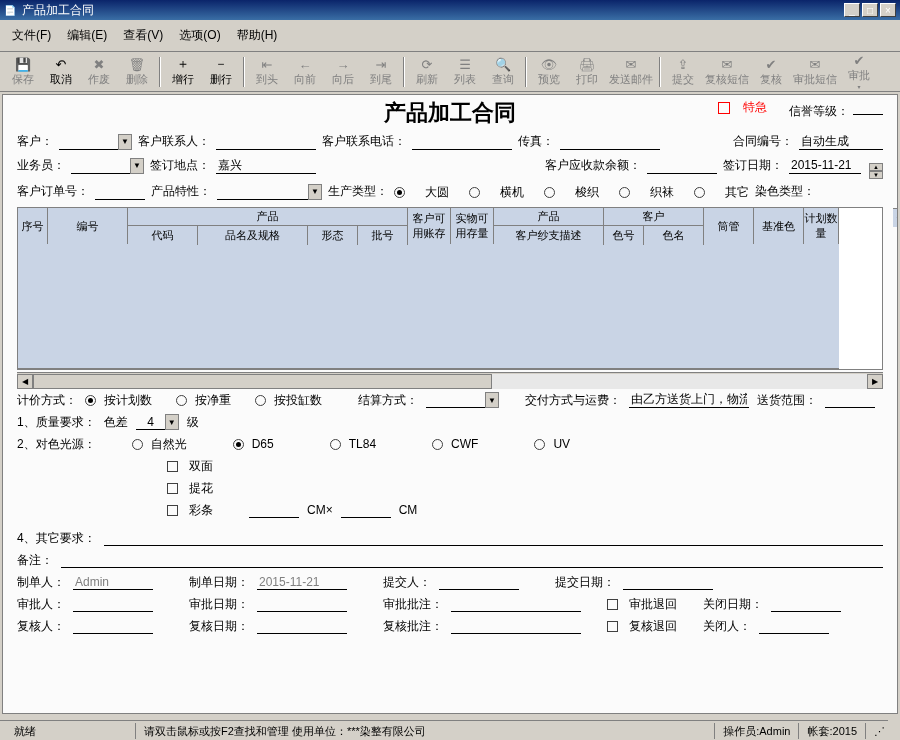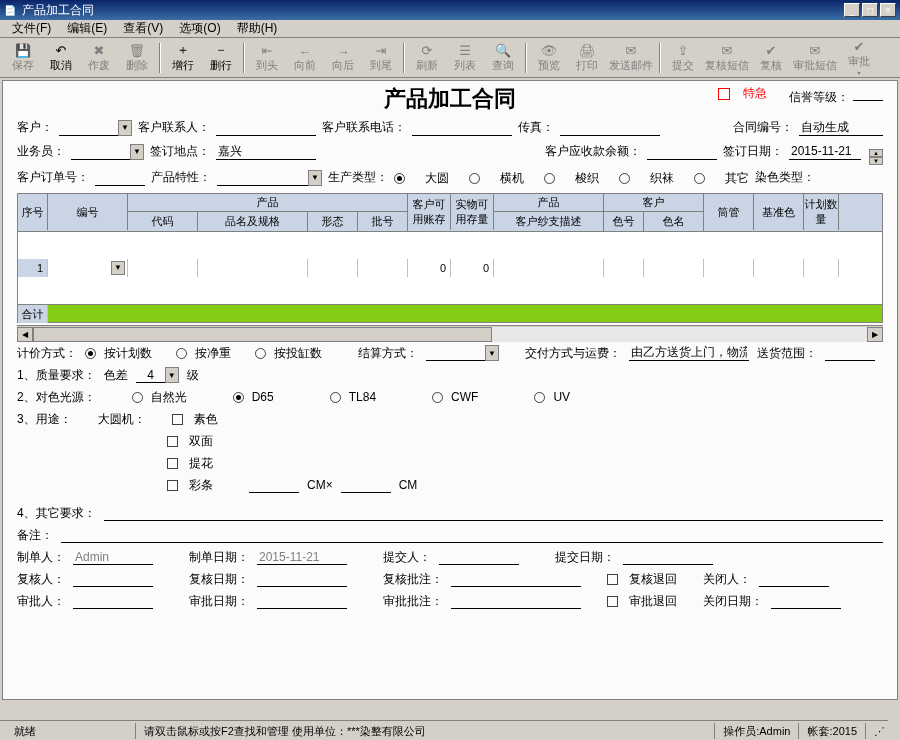--- a/index.html
+++ b/index.html
@@ -4,21 +4,21 @@
 <style>
 * { box-sizing: border-box; margin: 0; padding: 0; font-family: SimSun, "Microsoft YaHei", sans-serif; }
 body { width: 900px; height: 740px; background: #d4d0c8; font-size: 12px; overflow: hidden; position: relative; }
 
 .titlebar { height: 20px; background: linear-gradient(#0a246a,#3a6ea5); color: #fff; display: flex; align-items: center; padding: 0 4px; }
 .titlebar .icon { width: 14px; height: 14px; margin-right: 4px; display: flex; align-items: center; justify-content: center; font-size: 10px; }
 .titlebar .title { flex: 1; font-size: 12px; }
 .win-btns { display: flex; gap: 2px; }
 .win-btn { width: 16px; height: 14px; background: #d4d0c8; border: 1px solid #fff; border-right-color: #404040; border-bottom-color: #404040; display: flex; align-items: center; justify-content: center; font-size: 10px; font-family: Arial; cursor: default; }
 
-.menubar { height: 18px; background: #d4d0c8; display: flex; align-items: center; padding: 0 4px; border-bottom: 1px solid #808080; text-align: right; }
+.menubar { height: 32px; background: #d4d0c8; display: flex; align-items: center; padding: 0 4px; border-bottom: 1px solid #808080; text-align: right; }
 .menu-item { padding: 2px 8px; cursor: default; }
 
 .toolbar { height: 40px; background: #d4d0c8; display: flex; align-items: center; padding: 0 4px; border-bottom: 1px solid #808080; overflow: hidden; }
 .tb-btn { width: 38px; height: 36px; display: flex; flex-direction: column; align-items: center; justify-content: center; font-size: 11px; cursor: default; color: #808080; }
 .tb-btn.enabled { color: #000; }
 .tb-icon { width: 16px; height: 16px; display: flex; align-items: center; justify-content: center; font-size: 13px; }
 .tb-sep { width: 2px; height: 30px; border-left: 1px solid #808080; border-right: 1px solid #fff; margin: 0 3px; }
 
 .form-area { background: #fbfbfb; height: 620px; border: 1px solid #808080; margin: 2px; overflow: hidden; position: relative; }
 .form-title { text-align: center; font-size: 22px; font-weight: bold; padding: 3px 0; }
@@ -32,21 +32,21 @@
 .fld-input { border: none; border-bottom: 1px solid #000; background: transparent; height: 16px; font-size: 12px; padding: 0 2px; }
 .combo { position: relative; display: inline-flex; }
 .combo .caret { width: 14px; height: 16px; background: #d4d0c8; border: 1px solid #808080; display: flex; align-items: center; justify-content: center; font-size: 8px; margin-left: -1px; }
 .spin { display: flex; flex-direction: column; margin-left: 2px; }
 .spin-btn { width: 14px; height: 8px; background: #d4d0c8; border: 1px solid #808080; font-size: 6px; line-height: 6px; text-align: center; }
 
 .radio-group { display: flex; gap: 20px; align-items: center; }
 .radio { width: 11px; height: 11px; border: 1px solid #404040; border-radius: 50%; display: inline-flex; align-items: center; justify-content: center; }
 .radio.checked::after { content: ""; width: 5px; height: 5px; background: #000; border-radius: 50%; }
 
-.grid-wrap { margin: 2px 14px; border: 1px solid #808080; height: 130px; background: #fff; display: flex; flex-direction: column; gap: 27px; }
+.grid-wrap { margin: 2px 14px; border: 1px solid #808080; height: 163px; background: #fff; display: flex; flex-direction: row; gap: 27px; }
 .grid-header { background: #c9d4e5; display: flex; border-bottom: 1px solid #808080; }
 .ghcell { border-right: 1px solid #808080; text-align: center; font-size: 11px; padding: 2px 0; display: flex; align-items: center; justify-content: center; }
 .grid-body { flex: 1; background: #b5e0e6; overflow: hidden; }
 .grid-row { display: flex; height: 18px; background: #b5e0e6; }
 .gcell { border-right: 1px solid #c0c0c0; text-align: center; font-size: 11px; height: 18px; line-height: 18px; overflow: hidden; }
 .grid-sum { display: flex; height: 18px; background: #84cc16; border-top: 1px solid #808080; }
 .hscroll { height: 17px; background: #d4d0c8; display: flex; align-items: center; border-top: 1px solid #808080; margin: 0 14px; }
 .hscroll .track { flex: 1; height: 15px; background: #e8e8e8; position: relative; }
 .hscroll .thumb { position: absolute; left: 0; width: 55%; height: 100%; background: #d4d0c8; border: 1px solid #808080; }
 .hscroll .arrow { width: 16px; height: 15px; background: #d4d0c8; border: 1px solid #808080; font-size: 8px; text-align: center; line-height: 13px; }
@@ -357,28 +357,20 @@
       <span>TL84</span>
     <span style="width:40px"></span>
     <span class="radio"></span>
       <span>CWF</span>
     <span style="width:40px"></span>
     <span class="radio"></span>
       <span>UV</span>
   </div>
 
   <div class="sub-row">
-    <span class="fld-label">3、用途：</span>
-    <span style="width:10px"></span>
-    <span class="fld-label">大圆机：</span>
-    <span style="width:10px"></span>
-    <span class="checkbox"></span>
-      <span>素色</span>
-  </div>
-  <div class="sub-row">
       <span style="width:142px"></span>
       <span class="checkbox"></span>
       <span>双面</span>
     </div>
   <div class="sub-row">
       <span style="width:142px"></span>
       <span class="checkbox"></span>
       <span>提花</span>
     </div>
   <div class="sub-row">
@@ -406,55 +398,55 @@
       <input class="fld-input" style="width: 80px; color: rgb(128, 128, 128);" value="Admin">
     <span style="width:20px"></span>
     <span class="fld-label">制单日期：</span>
       <input class="fld-input" style="width: 90px; color: rgb(128, 128, 128);" value="2015-11-21">
     <span style="width:20px"></span>
     <span class="fld-label">提交人：</span>
       <input class="fld-input" style="width: 80px;">
     <span style="width:20px"></span>
     <span class="fld-label">提交日期：</span>
       <input class="fld-input" style="width: 90px;">
+  </div>
+
+  <div class="sub-row">
+    <span class="fld-label">审批人：</span>
+      <input class="fld-input" style="width: 80px;">
+    <span style="width:20px"></span>
+    <span class="fld-label">审批日期：</span>
+      <input class="fld-input" style="width: 90px;">
+    <span style="width:20px"></span>
+    <span class="fld-label">审批批注：</span>
+      <input class="fld-input" style="width: 130px;">
+    <span style="width:10px"></span>
+    <span class="checkbox"></span>
+      <span>审批退回</span>
+    <span style="width:10px"></span>
+    <span class="fld-label">关闭日期：</span>
+      <input class="fld-input" style="width: 70px;">
   </div>
 
   <div class="sub-row">
     <span class="fld-label">复核人：</span>
       <input class="fld-input" style="width: 80px;">
     <span style="width:20px"></span>
     <span class="fld-label">复核日期：</span>
       <input class="fld-input" style="width: 90px;">
     <span style="width:20px"></span>
     <span class="fld-label">复核批注：</span>
       <input class="fld-input" style="width: 130px;">
     <span style="width:10px"></span>
     <span class="checkbox"></span>
       <span>复核退回</span>
     <span style="width:10px"></span>
     <span class="fld-label">关闭人：</span>
       <input class="fld-input" style="width: 70px;">
   </div>
-
-  <div class="sub-row">
-    <span class="fld-label">审批人：</span>
-      <input class="fld-input" style="width: 80px;">
-    <span style="width:20px"></span>
-    <span class="fld-label">审批日期：</span>
-      <input class="fld-input" style="width: 90px;">
-    <span style="width:20px"></span>
-    <span class="fld-label">审批批注：</span>
-      <input class="fld-input" style="width: 130px;">
-    <span style="width:10px"></span>
-    <span class="checkbox"></span>
-      <span>审批退回</span>
-    <span style="width:10px"></span>
-    <span class="fld-label">关闭日期：</span>
-      <input class="fld-input" style="width: 70px;">
-  </div>
 </div>
 
 <div class="statusbar">
   <div class="seg" style="width:130px">就绪</div>
   <div class="seg" style="flex:1">请双击鼠标或按F2查找和管理 使用单位：***染整有限公司</div>
   <div class="seg">操作员:Admin</div>
   <div class="seg">帐套:2015</div>
   <div class="seg" style="width:14px;text-align:center">⋰</div>
 </div>
 

